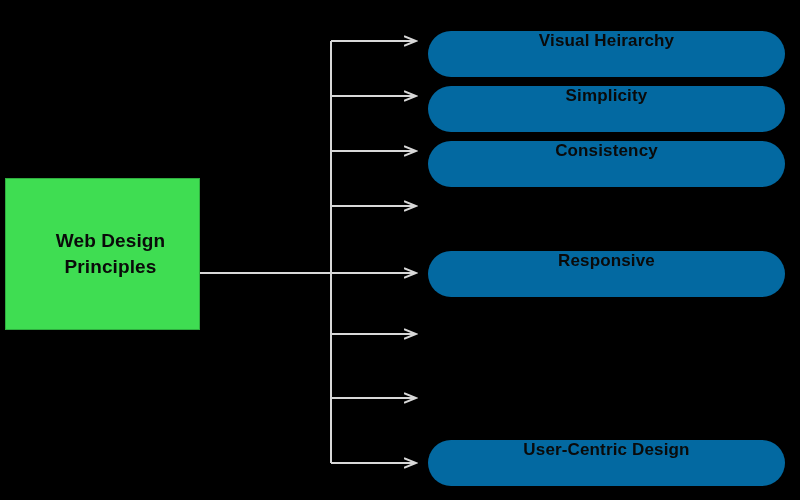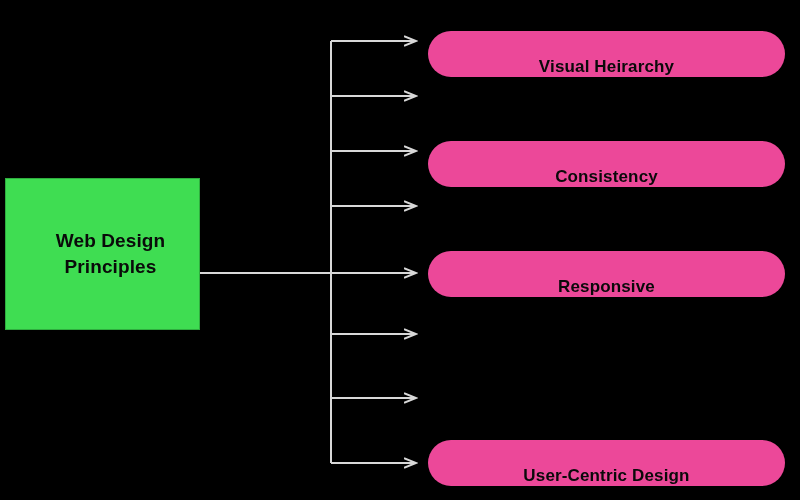--- a/index.html
+++ b/index.html
@@ -49,24 +49,24 @@
     display: block;
     white-space: pre-line;
     padding: 0 8px;
     margin-left: 16px;
   }
   .leaf-node {
     position: absolute;
     left: 428px;
     width: 357px;
     height: 46px;
-    background: #ec4899;
+    background: #0369a1;
     border-radius: 23px;
     display: flex;
-    align-items: flex-end;
+    align-items: flex-start;
     justify-content: center;
     text-align: center;
     color: #0a0a0a;
     font-size: 17px;
     font-weight: 600;
     letter-spacing: 0.15px;
     box-sizing: border-box;
   }
   .leaf-node .leaf-label {
     padding: 0 14px;
@@ -99,20 +99,23 @@
   </svg>
 
   <div class="root-node">
     <span class="root-label">Web Design
 Principles</span>
   </div>
 
   <div class="leaf-node" style="top:31px">
     <span class="leaf-label">Visual Heirarchy</span>
   </div>
+  <div class="leaf-node" style="top:86px">
+    <span class="leaf-label">Simplicity</span>
+  </div>
   <div class="leaf-node" style="top:141px">
     <span class="leaf-label">Consistency</span>
   </div>
   <div class="leaf-node" style="top:251px">
     <span class="leaf-label">Responsive</span>
   </div>
   <div class="leaf-node" style="top:440px">
     <span class="leaf-label">User-Centric Design</span>
   </div>
 

